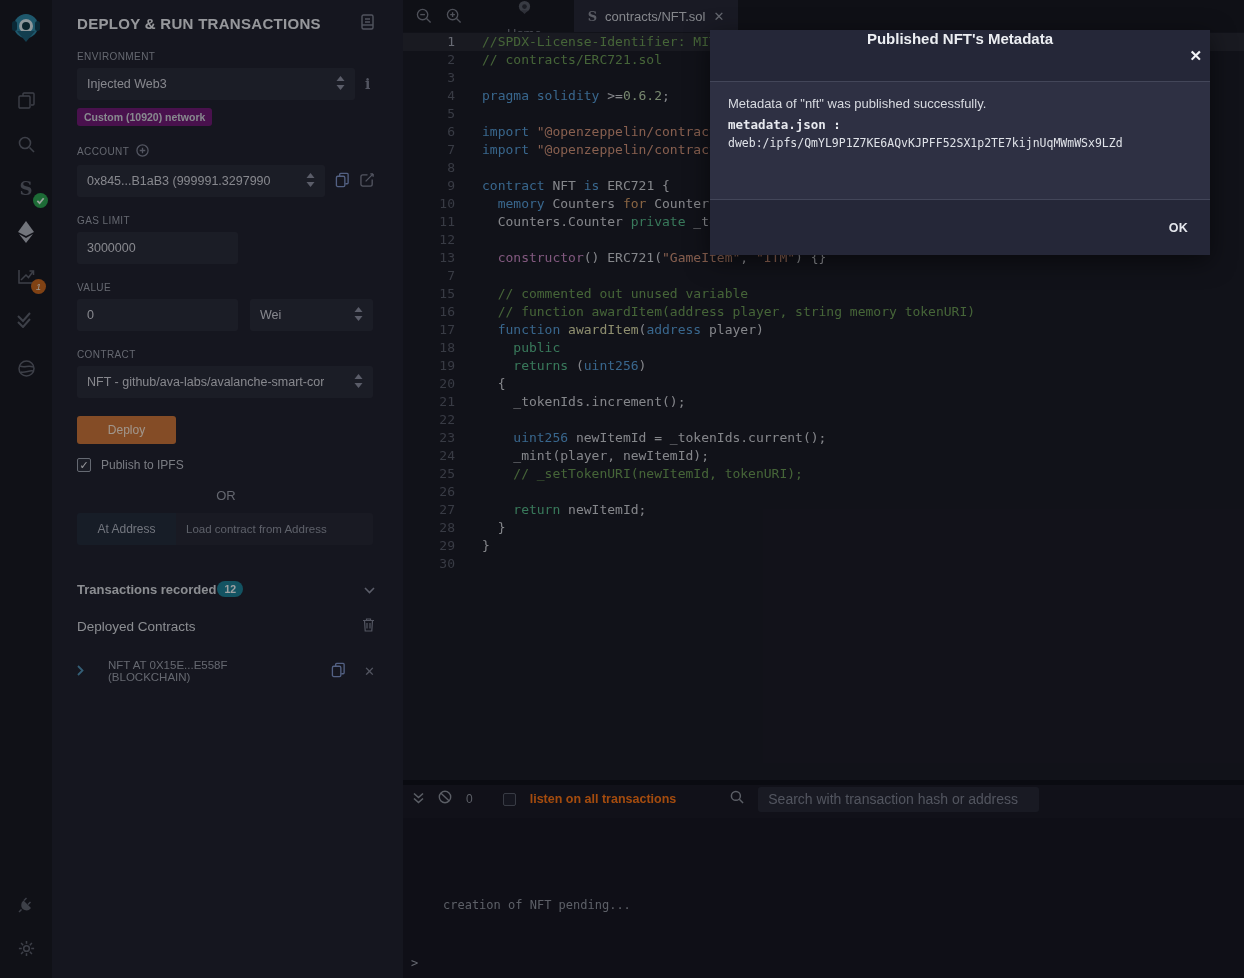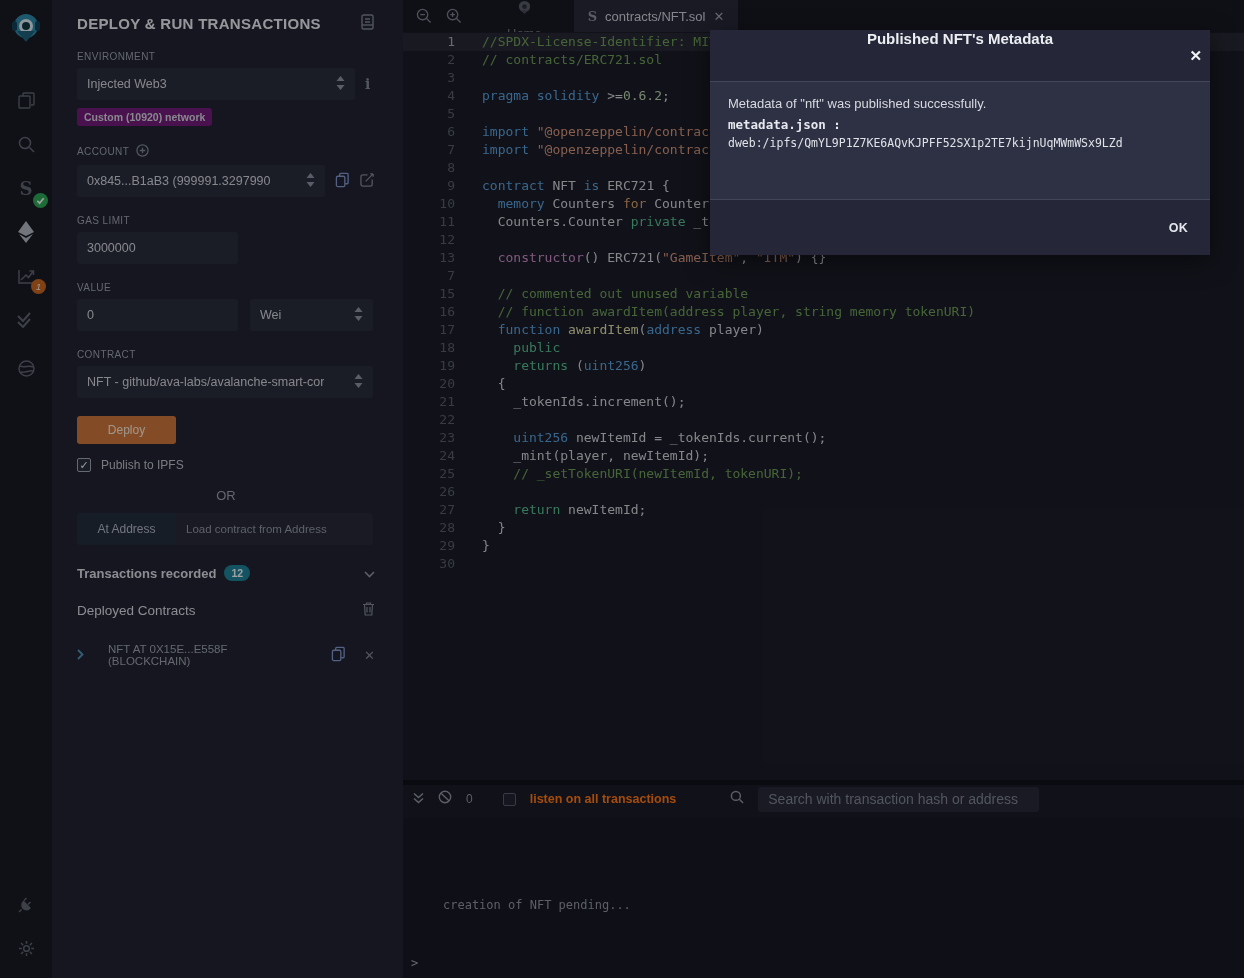--- a/index.html
+++ b/index.html
@@ -48,22 +48,22 @@
   .chk-row { display:flex; align-items:center; gap:10px; margin-top:14px; color:#b9bcc6; }
   .chk { width:14px; height:14px; border:1px solid #9aa0ad; border-radius:2px; background:#2a2c3b;
     color:#e8eaef; font-size:11px; line-height:12px; text-align:center; cursor:pointer; }
   .or { text-align:center; color:#9a9eab; margin:16px 0 10px; font-size:13px; }
   .ataddr-row { display:flex; }
   .ataddr-btn { width:99px; height:32px; background:#232c3c; border:none; border-radius:3px 0 0 3px;
     color:#aeb3bf; font-size:12px; cursor:pointer; }
   .ataddr-inp { width:197px; height:32px; background:#262836; border:none; border-radius:0 3px 3px 0;
     color:#ccced6; font-size:11.5px; padding:0 10px; }
   .ataddr-inp::placeholder { color:#8f93a0; }
-  .txrec { display:flex; align-items:center; margin-top:20px; color:#d3d6dd; font-weight:700;
-    font-size:13px; gap:8px; }
+  .txrec { display:flex; align-items:center; margin-top:36px; color:#d3d6dd; font-weight:700;
+    font-size:13px; gap:1px; }
   .count-badge { background:#1d7f95; color:#eef3f6; font-size:10.5px; font-weight:700;
     border-radius:9px; padding:2px 7px; }
   .txrec .chev { margin-left:auto; color:#8a8ea0; }
   .depl { display:flex; align-items:center; margin-top:20px; color:#d3d6dd; font-size:13.5px; }
   .depl .trash { margin-left:auto; color:#7e8294; cursor:pointer; }
   .depl-item { display:flex; align-items:center; gap:24px; margin-top:24px; color:#9a9eab;
     font-size:11.5px; }
   .depl-item .chev-r { color:#4f8fb3; }
   .depl-item .right-ics { margin-left:auto; display:flex; gap:18px; align-items:center; }
 

